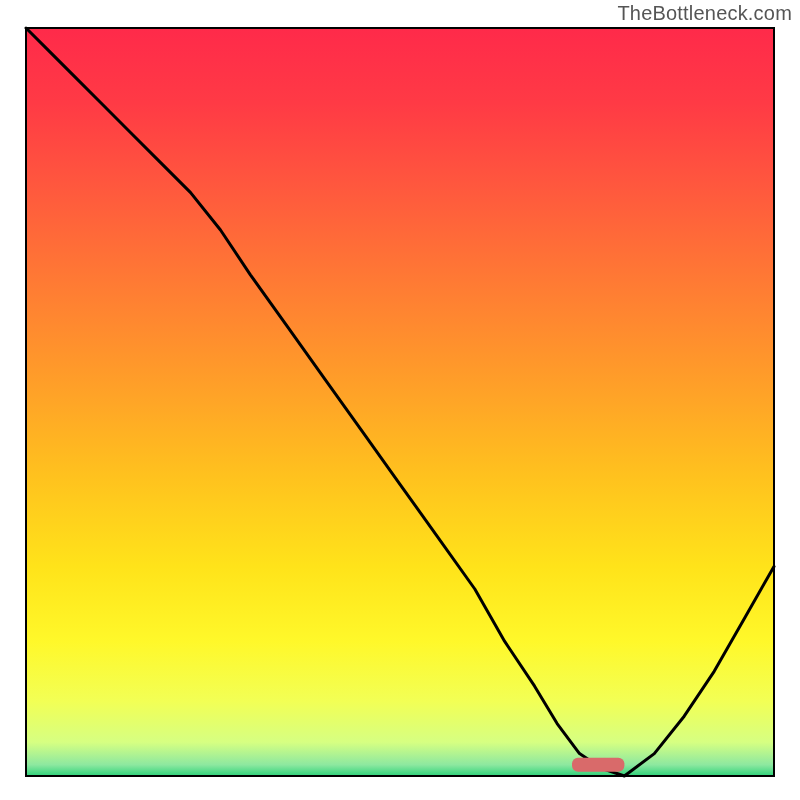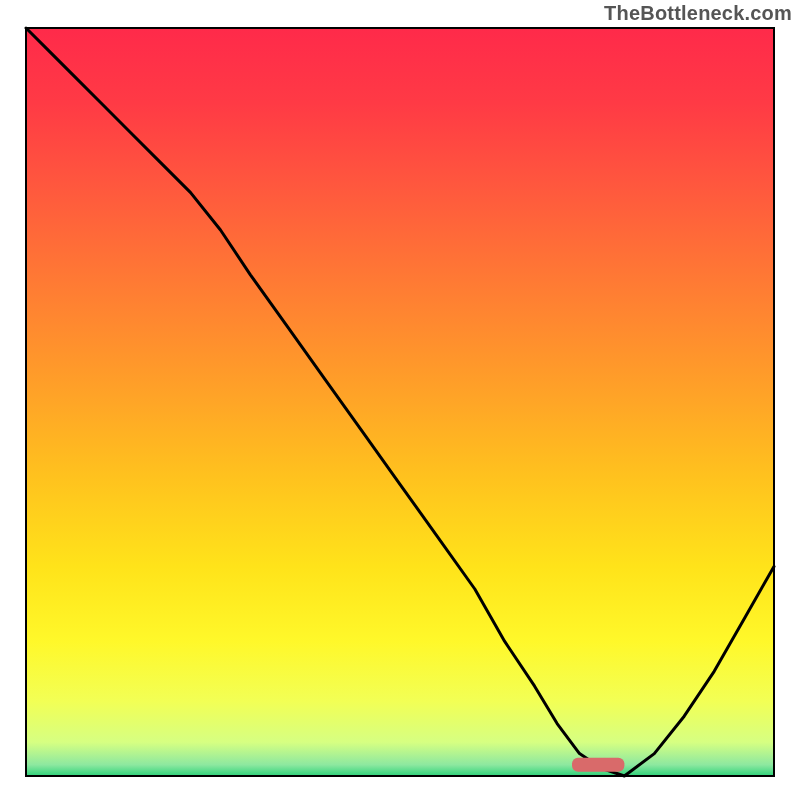--- a/index.html
+++ b/index.html
@@ -15,21 +15,21 @@
     position: relative;
     width: 800px;
     height: 800px;
   }
   .watermark {
     position: absolute;
     top: 2px;
     right: 8px;
     color: #555;
     font-size: 20px;
-    font-weight: 700;
+    font-weight: 400;
     letter-spacing: 0.2px;
   }
   svg {
     display: block;
   }
 </style>
 </head>
 <body>
 
 <div class="frame">

